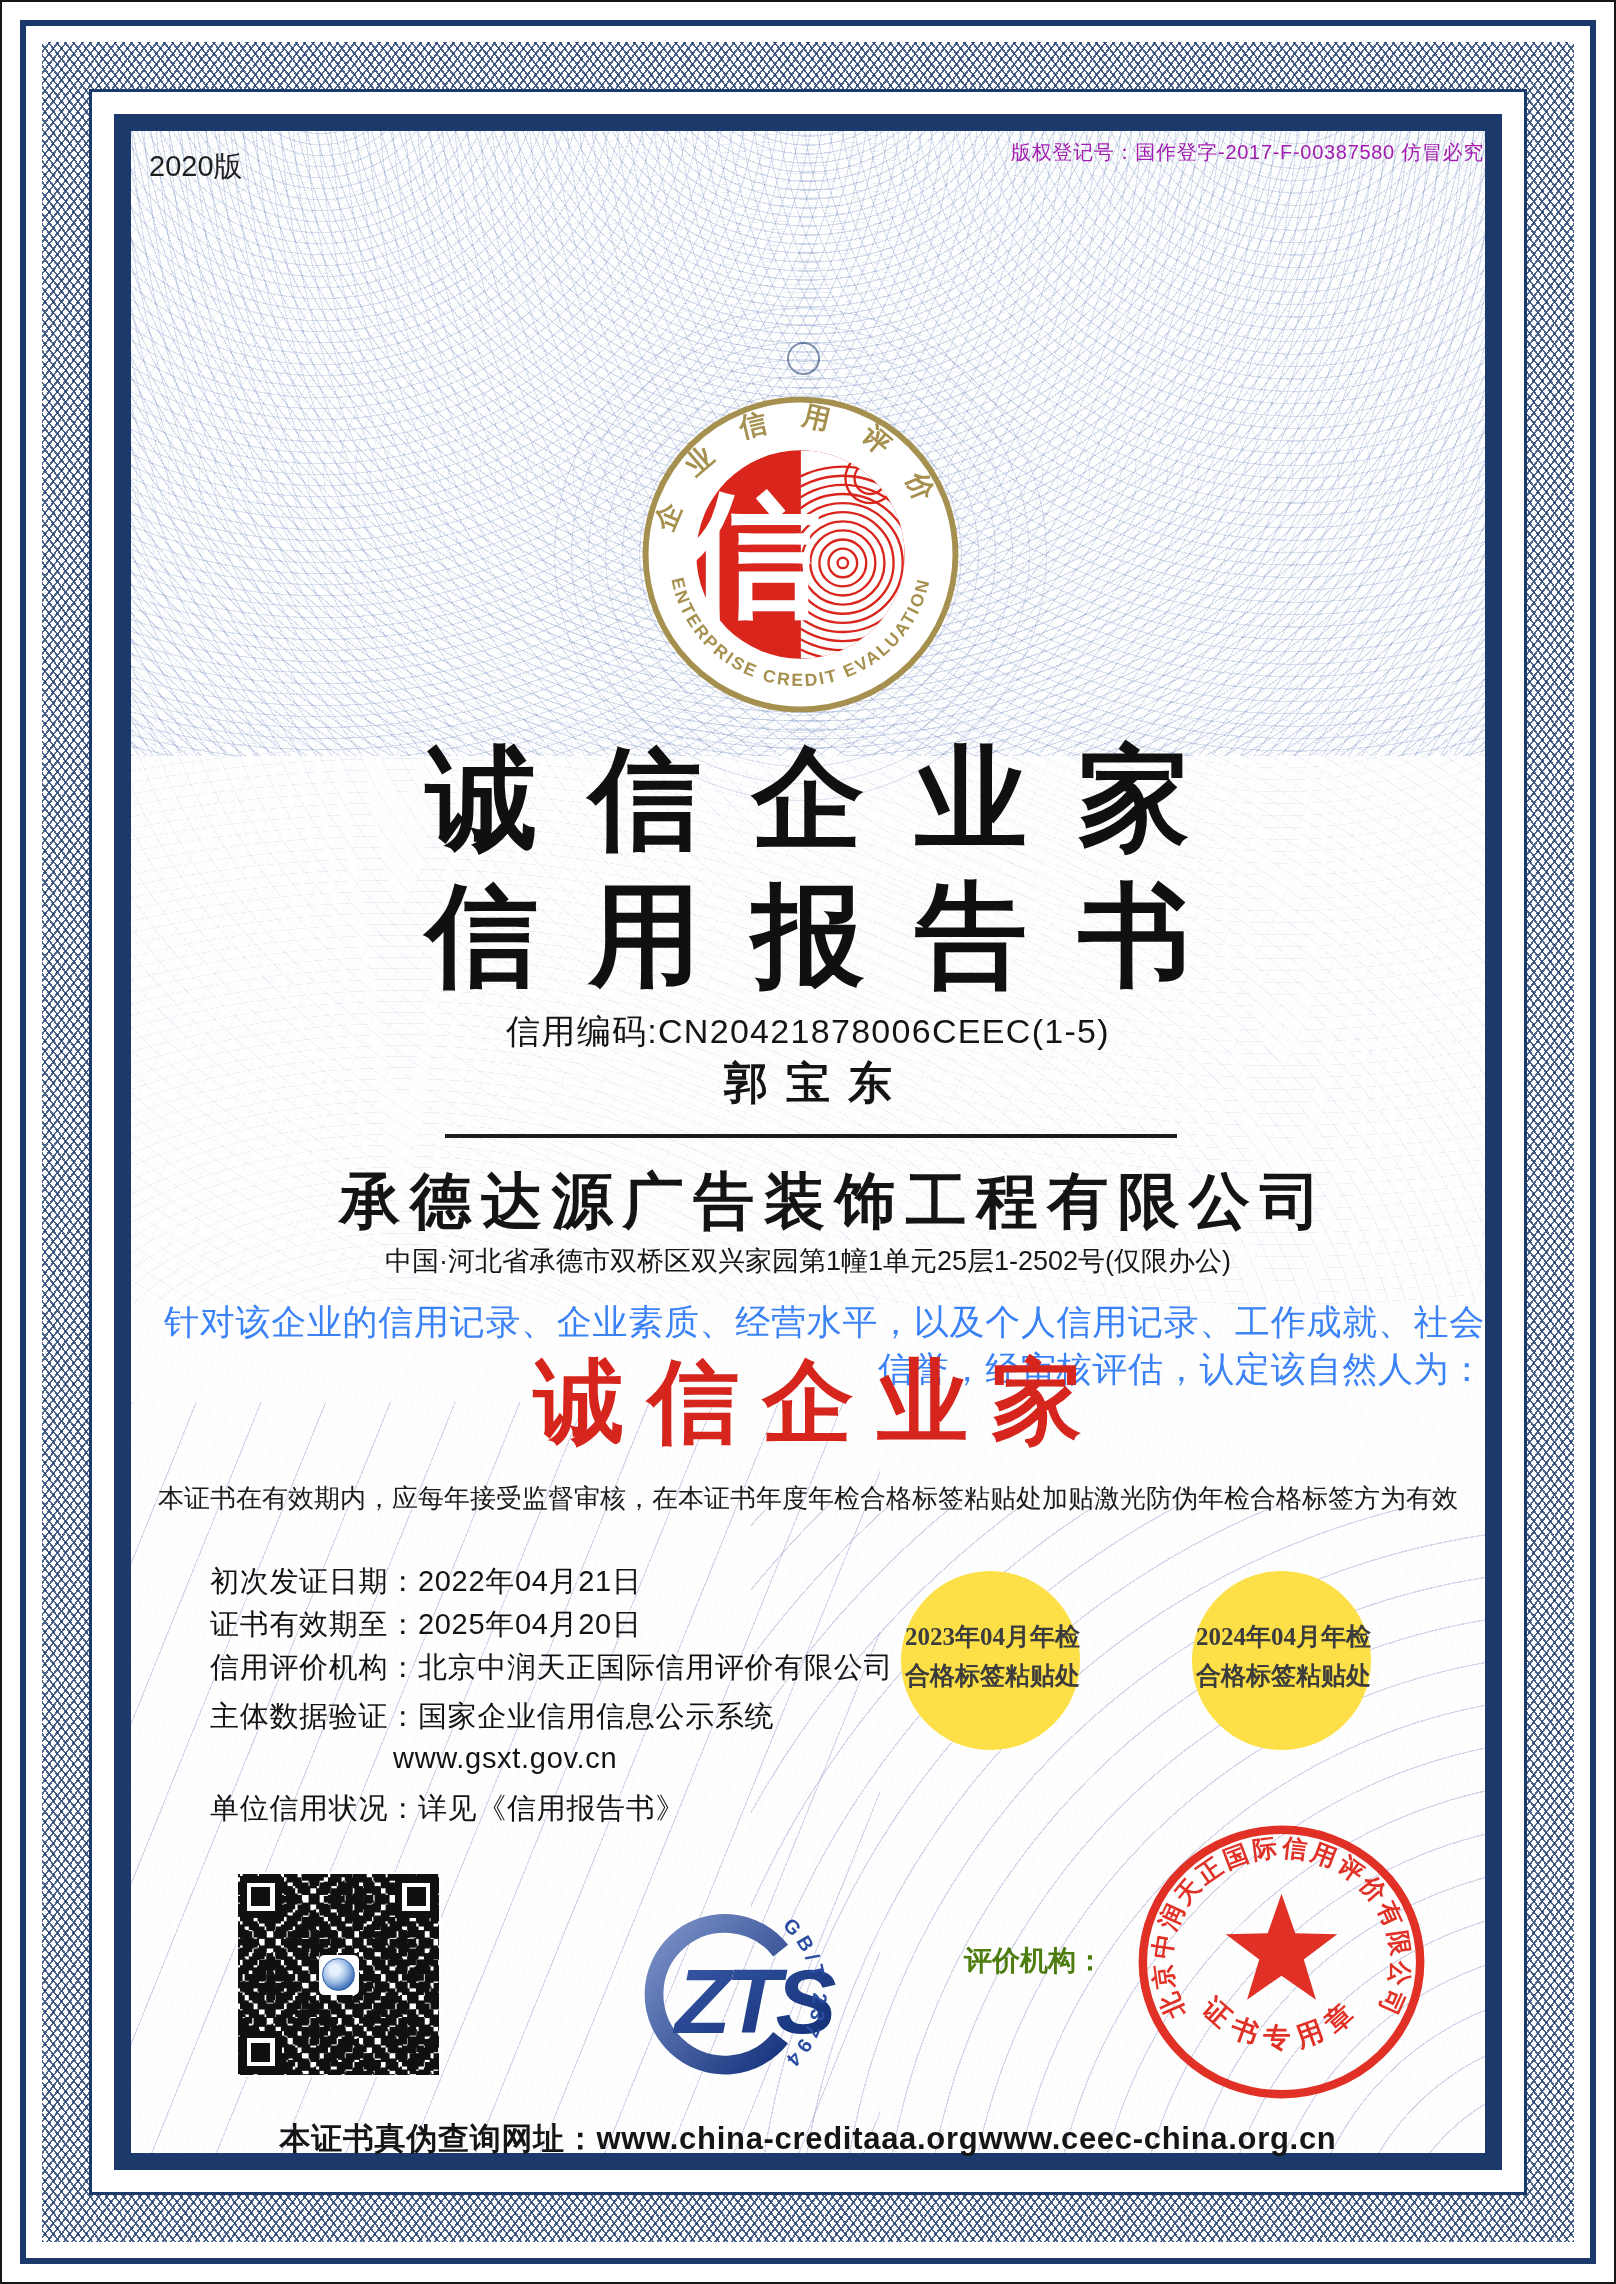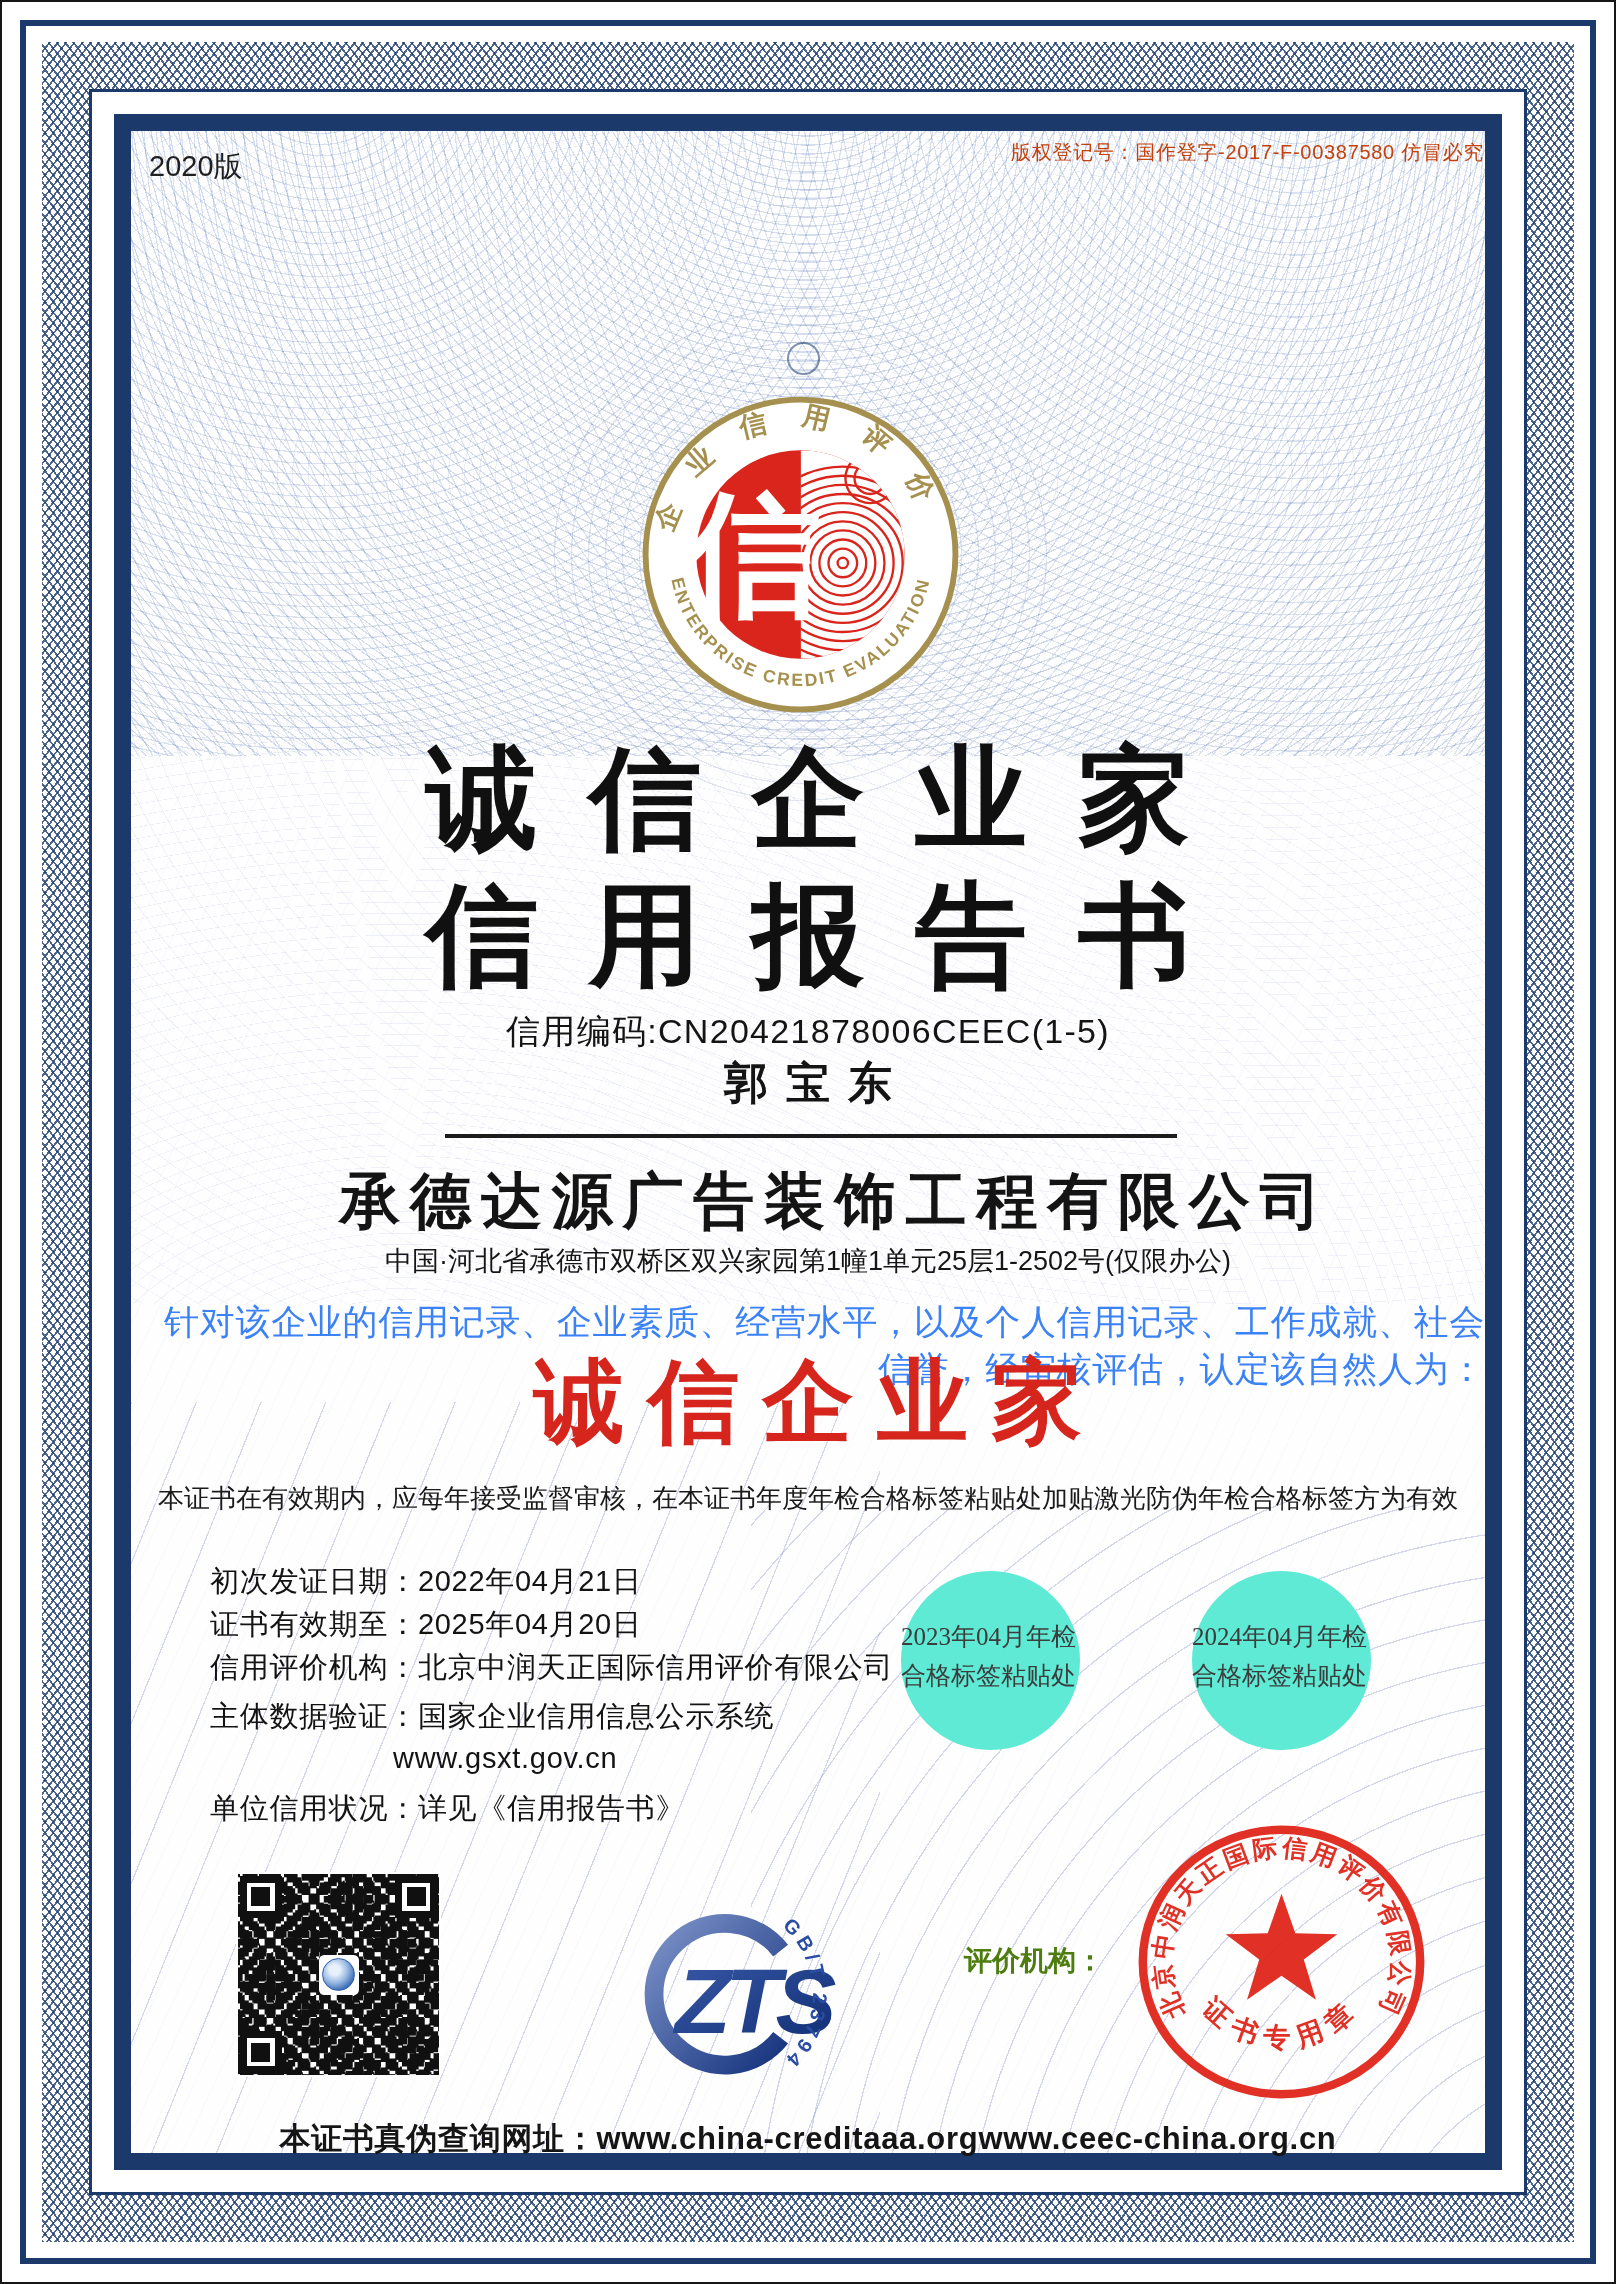--- a/index.html
+++ b/index.html
@@ -40,44 +40,44 @@
   .bg-weave { left:129px; top:129px; right:129px; bottom:129px; pointer-events:none; opacity:.5;
     background:repeating-linear-gradient(115deg, rgba(120,140,200,.07) 0 1.3px, transparent 1.3px 18px);
   }
   .rosette { left:551px; top:305px; width:495px; height:495px; border-radius:50%; pointer-events:none;
     background:repeating-radial-gradient(circle, transparent 0 7.2px, rgba(60,95,170,.15) 7.2px 8.5px, transparent 8.5px 17px);
   }
   .emblem-top-ring { left:785px; top:340px; width:29px; height:29px; border-radius:50%;
     border:2px solid rgba(27,58,107,.55); }
   
   .edition   { left:147px; top:145px; font-size:29px; font-weight:500; color:#1f1f1f; }
-  .copyright { right:130px; top:137px; font-size:20px; font-weight:500; color:#c2410c; letter-spacing:0.7px; }
+  .copyright { right:130px; top:137px; font-size:20px; font-weight:500; color:#a21caf; letter-spacing:0.7px; }
   
   .emblem { left:639px; top:393px; width:319px; height:319px; }
   
   .ctr { left:129px; right:129px; text-align:center; }
   .title-main { font-size:112px; font-weight:900; color:#101010; letter-spacing:51px; text-indent:51px; line-height:1; }
   .t1 { top:741px; } .t2 { top:878px; }
   .credit-code { top:1007px; font-size:34px; font-weight:500; letter-spacing:1.3px; }
   .holder      { top:1052px; font-size:44px; font-weight:800; letter-spacing:18px; text-indent:18px; }
   .name-line   { left:443px; top:1132px; width:732px; height:3.9px; background:#1c1c1c; }
   .company     { top:1159px; font-size:61px; font-weight:900; letter-spacing:9.8px; text-indent:9.8px;padding-left:44px; }
   .address     { top:1241px; font-size:27px; color:#161616; }
   .statement   { top:1297px; font-size:35px; font-weight:500; color:#3b82f6; letter-spacing:0.7px;text-align:right; }
   .award { top:1339px; font-size:91px; font-weight:700; color:#d5251d; letter-spacing:23.4px; text-indent:23.4px;
            font-family:"Liberation Serif","DejaVu Serif",serif; }
   .validity { top:1479px; font-size:26px; font-weight:500; color:#1a1a1a; }
   
   .info-line { left:208px; font-size:29px; font-weight:500; color:#131313; letter-spacing:0.7px; }
   .il1 { top:1560px; } .il2 { top:1603px; } .il3 { top:1646px; }
   .il4 { top:1695px; } .il5 { top:1740px; left:391px; } .il6 { top:1787px; }
   
-  .sticker { width:179px; height:179px; border-radius:50%; background:#5eead4; text-align:left;
+  .sticker { width:179px; height:179px; border-radius:50%; background:#fde047; text-align:right;
     box-sizing:border-box; padding-top:47px; font-family:"Liberation Serif","DejaVu Serif",serif;
-    font-size:25px; line-height:1.55; color:#3c3c3c; }
+    font-size:25px; line-height:1.55; color:#3c3c3c;font-weight:bold; }
   .st1 { left:899px; top:1569px; } .st2 { left:1190px; top:1569px; }
   
   .qr { left:234px; top:1870px; width:205px; height:205px; background:#fff; }
   .qr-pattern { position:absolute; inset:2px;
     background:
       conic-gradient(#101010 25%, transparent 0 50%, #101010 0 75%, transparent 0) 0 0/14.3px 14.3px,
       conic-gradient(#101010 25%, transparent 0 50%, #101010 0 75%, transparent 0) 4.6px 8.5px/22px 22px,
       conic-gradient(transparent 25%, #101010 0 50%, transparent 0 75%, #101010 0) 2px 3.3px/17.6px 17.6px;
   }
   .qr-finder { position:absolute; width:42px; height:42px; background:#fff; border:7.2px solid #101010; box-sizing:border-box; }

